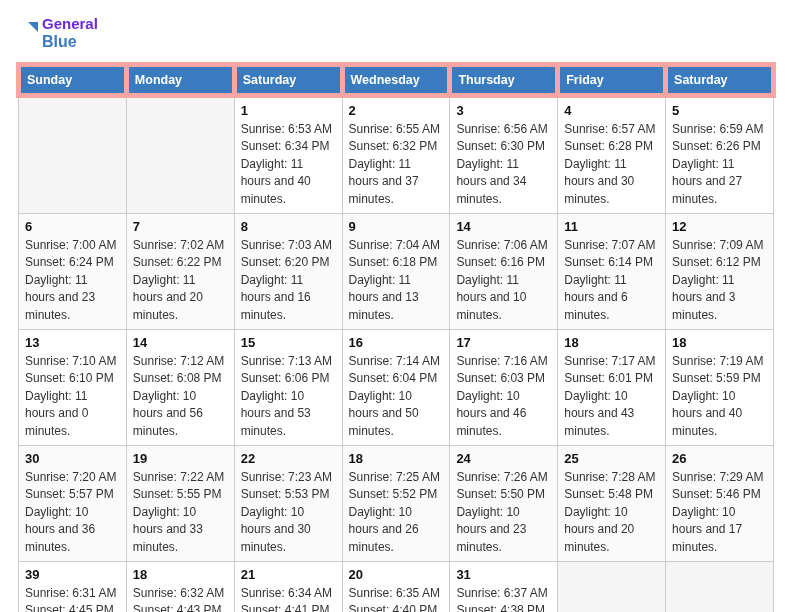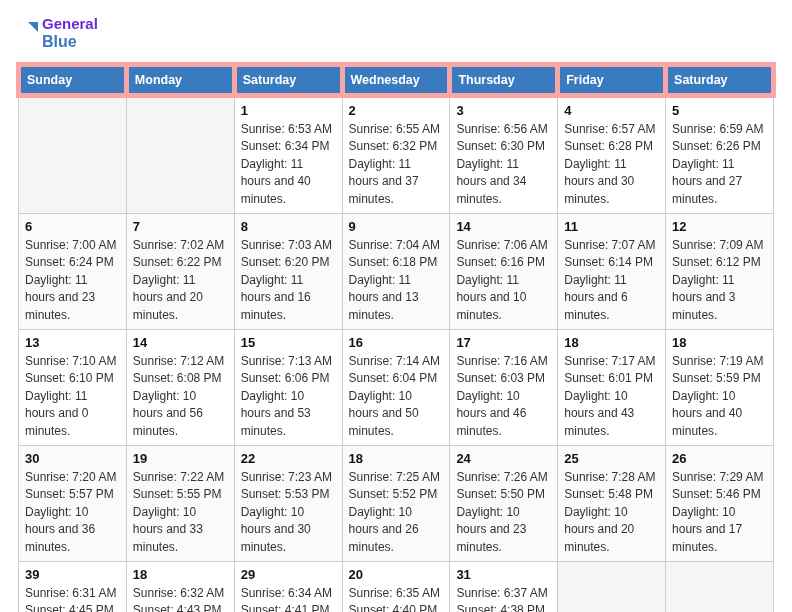--- a/index.html
+++ b/index.html
@@ -227,21 +227,21 @@
       <tr>
         <td>
           <div class="day-number">39</div>
           <div class="day-info">Sunrise: 6:31 AM<br>Sunset: 4:45 PM<br>Daylight: 10 hours and 13 minutes.</div>
         </td>
         <td>
           <div class="day-number">18</div>
           <div class="day-info">Sunrise: 6:32 AM<br>Sunset: 4:43 PM<br>Daylight: 10 hours and 10 minutes.</div>
         </td>
         <td>
-          <div class="day-number">29</div>
+          <div class="day-number">21</div>
           <div class="day-info">Sunrise: 6:34 AM<br>Sunset: 4:41 PM<br>Daylight: 10 hours and 7 minutes.</div>
         </td>
         <td>
           <div class="day-number">20</div>
           <div class="day-info">Sunrise: 6:35 AM<br>Sunset: 4:40 PM<br>Daylight: 10 hours and 4 minutes.</div>
         </td>
         <td>
           <div class="day-number">31</div>
           <div class="day-info">Sunrise: 6:37 AM<br>Sunset: 4:38 PM<br>Daylight: 10 hours and 1 minute.</div>
         </td>

